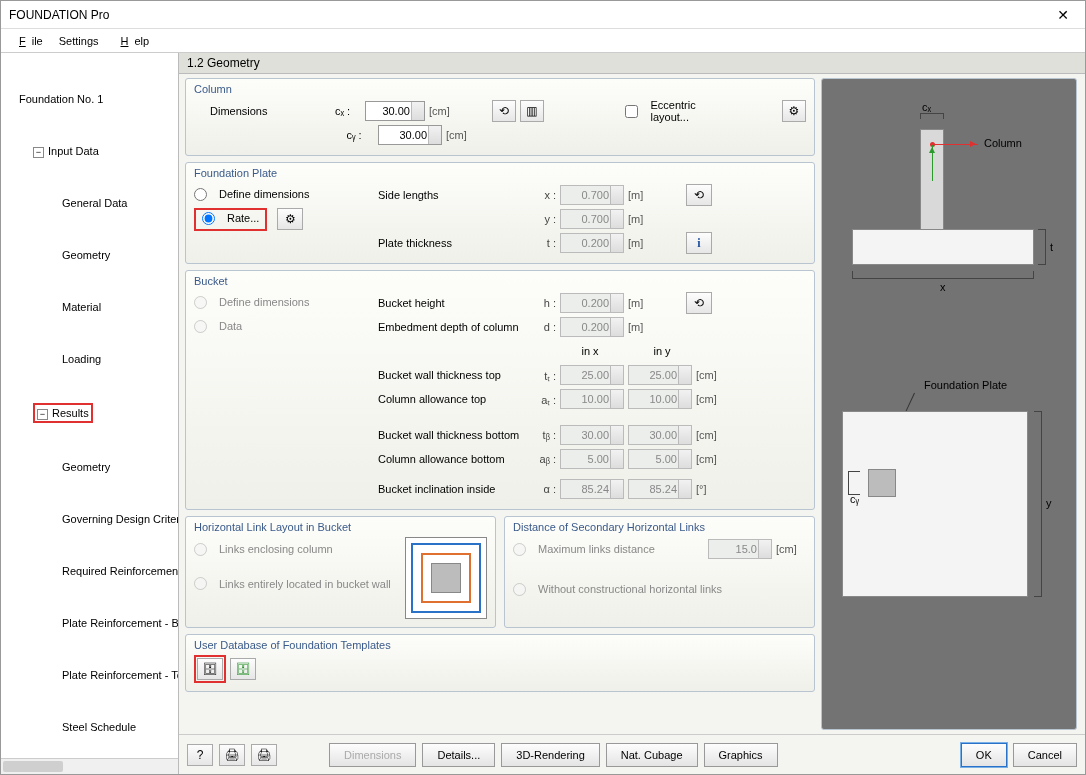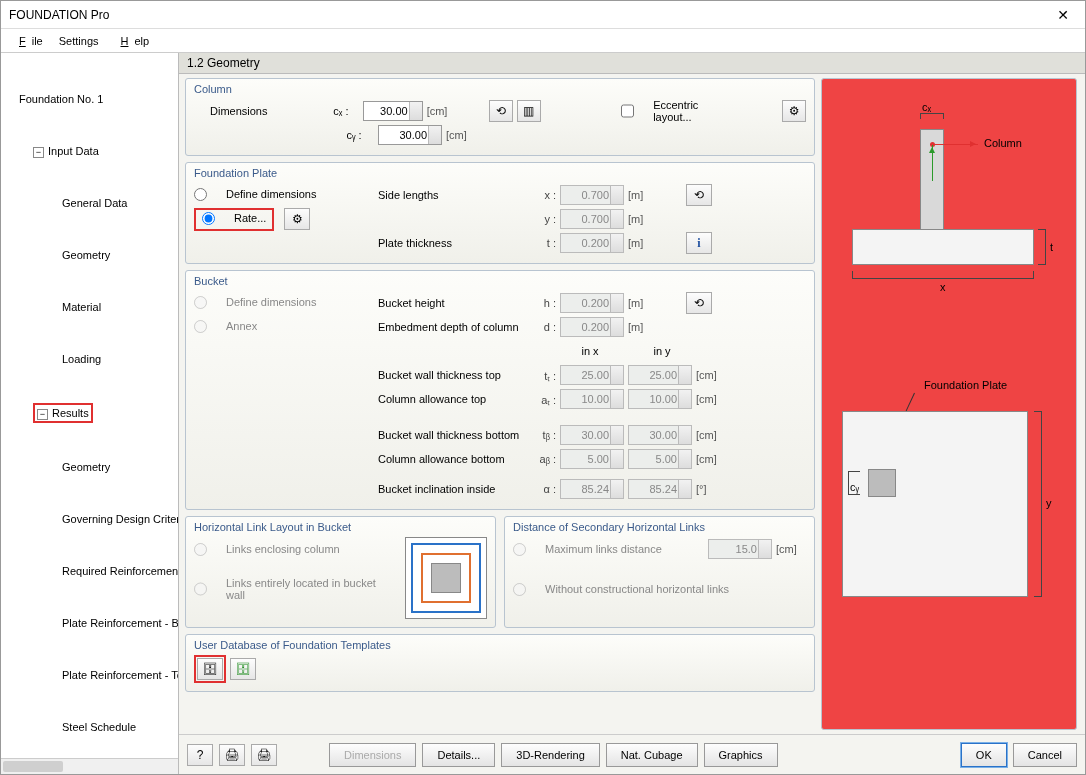--- a/index.html
+++ b/index.html
@@ -32,25 +32,25 @@
 .row { display: flex; align-items: center; min-height: 24px; gap: 4px; }
 .lbl { width: 120px; margin-left: 16px; }
 .sublbl { width: 40px; text-align: center; }
 .varlbl { width: 24px; text-align: right; color: #444; }
 .spin { width: 64px; height: 20px; border: 1px solid #999; background: #fff; display: inline-flex; align-items: center; justify-content: flex-end; padding-right: 14px; position: relative; }
 .spin.dis { background: #eceeec; color: #888; border-color: #bbb; padding-left: 24px; }
 .spin::after { content: ""; position: absolute; right: 0; top: 0; bottom: 0; width: 12px; background: linear-gradient(#f2f2f2,#ddd); border-left: 1px solid #bbb; }
 .spin .arr { position: absolute; right: 2px; font-size: 6px; color: #444; line-height: 6px; }
 .spin .up { top: 2px; } .spin .dn { bottom: 2px; }
 .unit { width: 30px; color: #555; }
-.radio, .check { display: inline-flex; gap: 19px; }
+.radio, .check { display: inline-flex; align-items: center; gap: 12px; }
 .radio input, .check input { margin: 0; }
 .iconbtn { width: 26px; height: 22px; border: 1px solid #aaa; background: linear-gradient(#fdfdfd,#e6e6e6); display: inline-flex; align-items: center; justify-content: center; cursor: pointer; font-size: 12px; }
 .iconbtn.info { color: #2050a0; font-weight: bold; font-family: serif; }
-.diagram-pane { flex: 1; border: 1px solid #b8c4d0; background: #ef4444; position: relative; border-radius: 3px; margin-right: 2px; }
+.diagram-pane { flex: 1; border: 1px solid #b8c4d0; background: #737373; position: relative; border-radius: 3px; margin-right: 2px; }
 .footer { height: 40px; display: flex; align-items: center; padding: 4px 8px; gap: 6px; border-top: 1px solid #ccc; background: #f4f4f0; }
 .btn { height: 24px; padding: 0 14px; border: 1px solid #999; background: linear-gradient(#fdfdfd,#e4e4e4); cursor: pointer; }
 .btn.dis { color: #aaa; cursor: default; }
 .btn.primary { border: 1px solid #2a72c8; outline: 1px solid #7ab0e8; }
 .spacer { flex: 1; }
 .col2-left { width: 180px; }
 .twocol { display: flex; gap: 8px; }
 .linkdiag { width: 82px; height: 82px; border: 1px solid #888; display: flex; align-items: center; justify-content: center; background: #fff; }
 .linkdiag .outer { width: 70px; height: 70px; border: 2px solid #2a72c8; display: flex; align-items: center; justify-content: center; }
 .linkdiag .mid { width: 50px; height: 50px; border: 2px solid #e07030; display: flex; align-items: center; justify-content: center; }
@@ -228,21 +228,21 @@
                 <span class="arr up">▲</span>
                 <span class="arr dn">▼</span>
               </span>
             <span class="unit">[m]</span>
             <span style="width:20px"></span>
             <span class="iconbtn">⟲</span>
           </div>
           <div class="row">
             <span class="col2-left"><label class="radio col-dim">
                   <input type="radio" name="bk" disabled="" style="">
-                  <span>Annex</span>
+                  <span>Data</span>
                 </label></span>
             <span style="width:150px">Embedment depth of column</span>
             <span class="varlbl">d :</span>
             <span class="spin dis">
                 <span>0.200</span>
                 <span class="arr up">▲</span>
                 <span class="arr dn">▼</span>
               </span>
             <span class="unit">[m]</span>
           </div>
@@ -409,21 +409,21 @@
           <div class="diag-txt" style="left:208px;top:122px">t</div>
           <div class="diag-x-br"></div>
           <div class="diag-txt" style="left:98px;top:162px">x</div>
         </div>
         <div class="diag2">
           <div class="diag2-label">Foundation Plate</div>
           <div class="diag2-lead"></div>
           <div class="diag2-rect"></div>
           <div class="diag2-sq"></div>
           <div style="position:absolute;left:14px;top:102px;width:12px;height:24px;border-left:1px solid #444;border-top:1px solid #444;border-bottom:1px solid #444"></div>
-          <div class="diag-txt" style="left:16px;top:112px">cᵧ</div>
+          <div class="diag-txt" style="left:16px;top:124px">cᵧ</div>
           <div style="position:absolute;left:200px;top:42px;width:8px;height:186px;border-right:1px solid #444;border-top:1px solid #444;border-bottom:1px solid #444"></div>
           <div class="diag-txt" style="left:212px;top:128px">y</div>
         </div>
       </div>
     </div>
 
     <div class="footer">
       <span class="iconbtn">?</span>
       <span class="iconbtn">🖨</span>
       <span class="iconbtn">🖨</span>

